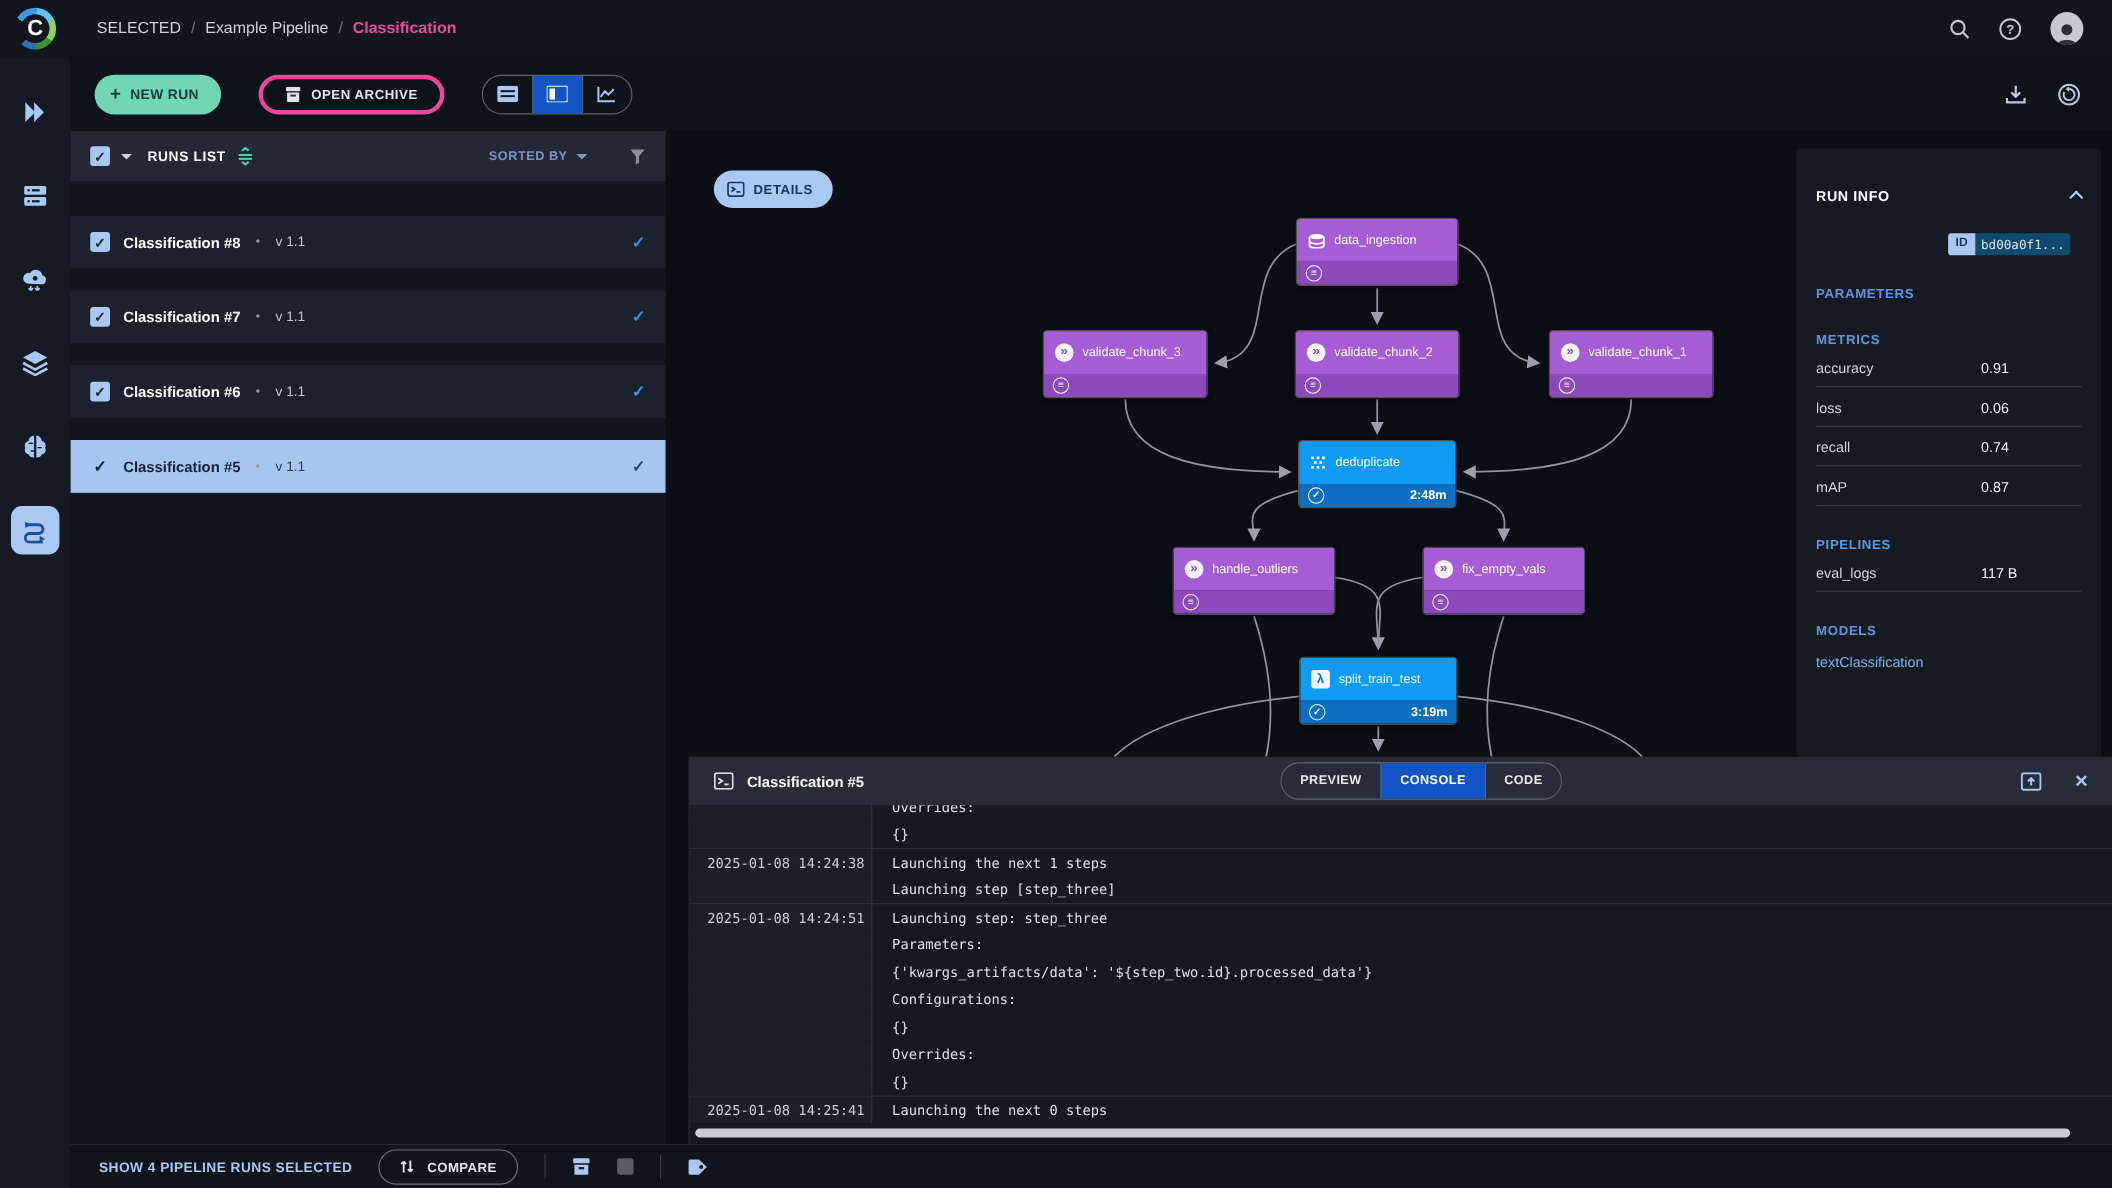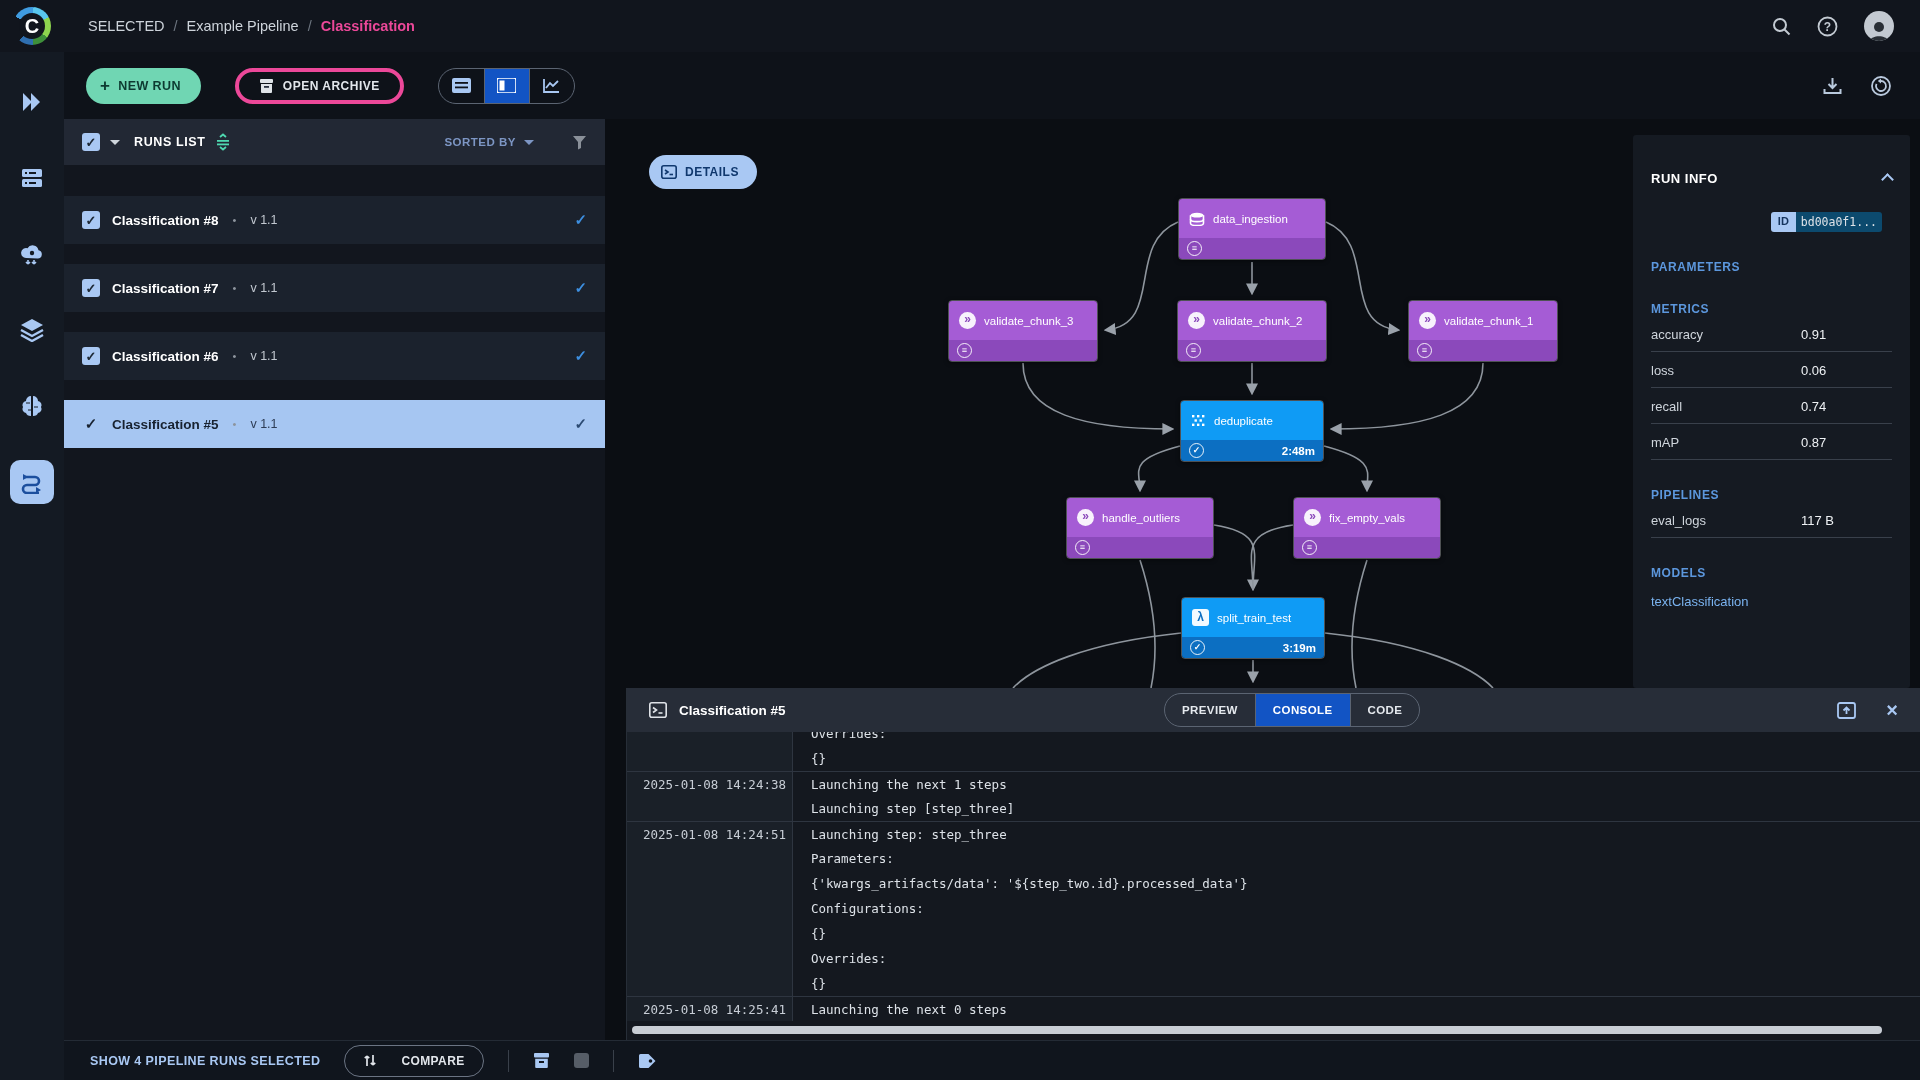--- a/index.html
+++ b/index.html
@@ -135,21 +135,21 @@
   .log-row .tx { padding-left:18px; color:#dde2e8; display:flex; align-items:center; white-space:pre; }
   .hscroll { position:absolute; left:5px; top:338px; width:1250px; height:8px; border-radius:4px;
              background:#c9ced5; cursor:pointer; }
 
   
   .footer { position:absolute; left:64px; top:1040px; width:1856px; height:40px; background:#10151d;
             border-top:1px solid #242b35; display:flex; align-items:center; padding-left:26px; gap:24px; z-index:7; }
   .sel-text { font-size:12.5px; font-weight:bold; color:#a9c8f3; letter-spacing:.4px; cursor:pointer; }
   .btn-compare { height:32px; padding:0 18px; border:1px solid #6b7483; border-radius:16px; background:transparent;
                  color:#e2e6eb; font-weight:bold; font-size:12px; letter-spacing:.4px; display:flex;
-                 align-items:center; gap:24px; cursor:pointer; font-family:inherit; }
+                 align-items:center; gap:11px; cursor:pointer; font-family:inherit; }
   .vdiv { width:1px; height:22px; background:#39404a; }
   .gray-sq { width:15px; height:15px; border-radius:3px; background:#565d67; }
   svg { display:block; }
 </style>
 </head>
 <body>
 
 <div class="stage">
 
   <div class="topbar">

